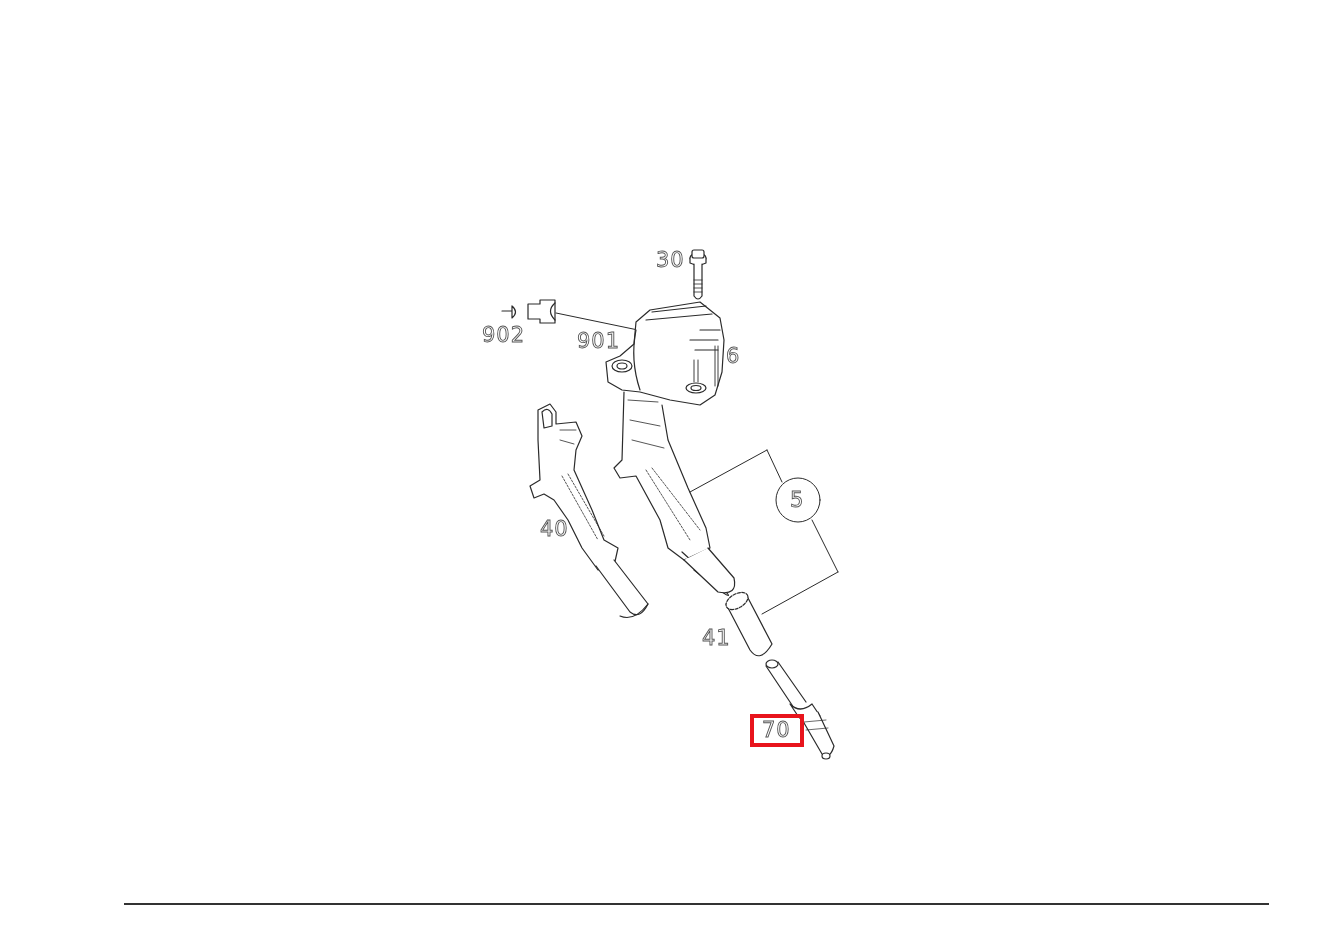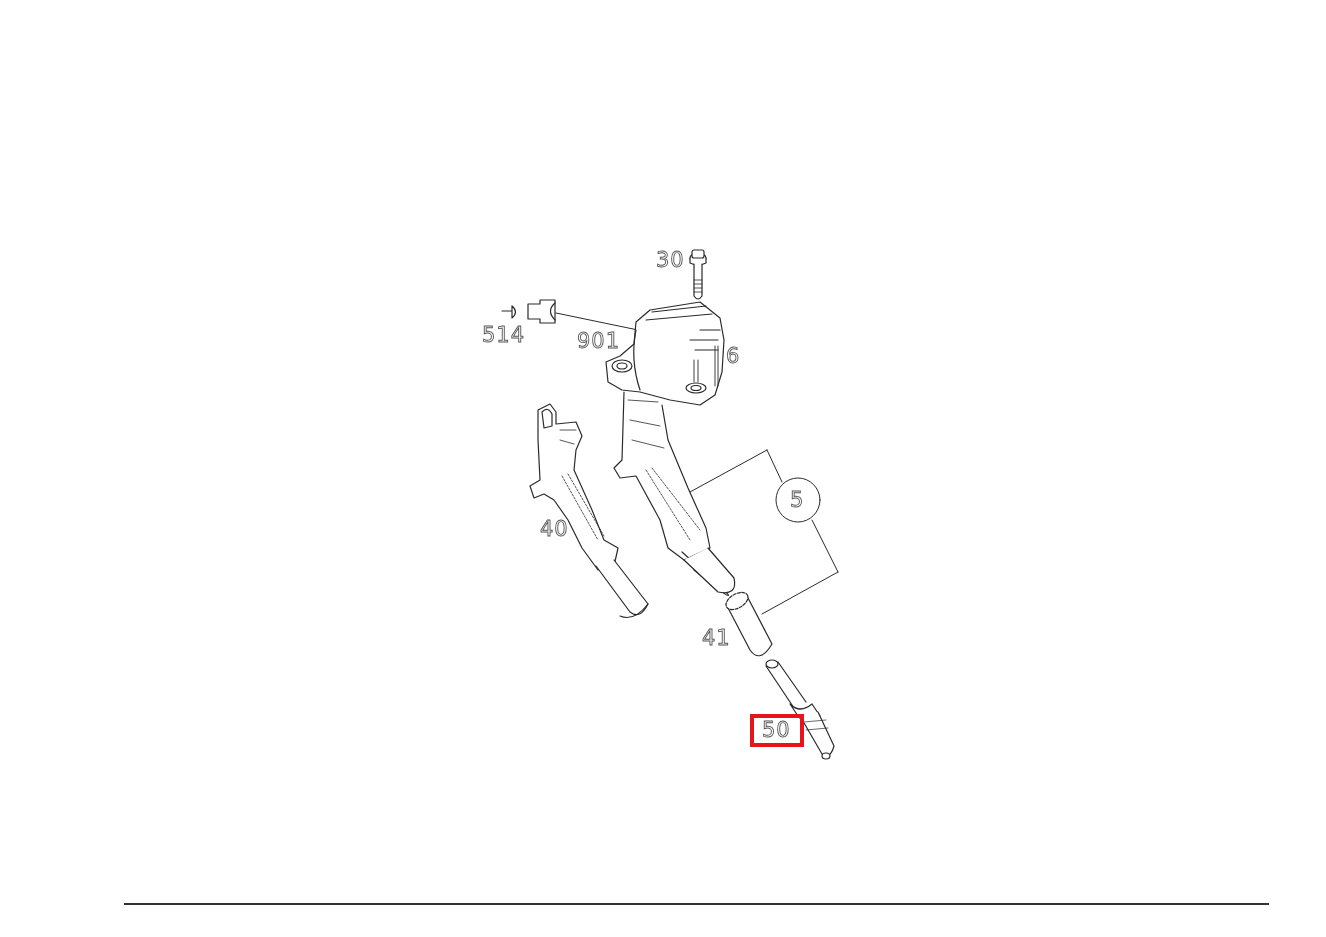--- a/index.html
+++ b/index.html
@@ -75,26 +75,26 @@
       <path d="M766 666 L794 708 M778 662 L806 702"></path>
       <path d="M790 704 Q800 714 812 704 L820 716 Q808 728 798 716 Z" fill="#fff"></path>
       <path d="M800 716 L822 754 Q830 760 834 746 L818 712" fill="#fff"></path>
       <path d="M804 722 L826 720 M806 730 L828 728" stroke-width="0.7"></path>
       <ellipse cx="826" cy="756" rx="4" ry="3" fill="#fff"></ellipse>
     </g>
   </svg>
 
   
   <span class="callout" style="left:656px; top:250px;">30</span>
-  <span class="callout" style="left:482px; top:325px;">514</span>
+  <span class="callout" style="left:482px; top:325px;">902</span>
   <span class="callout" style="left:533px; top:331px;margin-left:44px;">901</span>
   <span class="callout" style="left:726px; top:346px;">6</span>
   <span class="callout" style="left:790px; top:490px;">5</span>
   <span class="callout" style="left:540px; top:519px;">40</span>
   <span class="callout" style="left:702px; top:628px;">41</span>
-  <span class="callout" style="left:762px; top:720px;">50</span>
+  <span class="callout" style="left:762px; top:720px;">70</span>
 
   
   <div class="highlight" style="left:750px; top:714px; width:54px; height:33px;"></div>
 
   
   <div class="footer-rule"></div>
 </div>
 
 </body></html>

